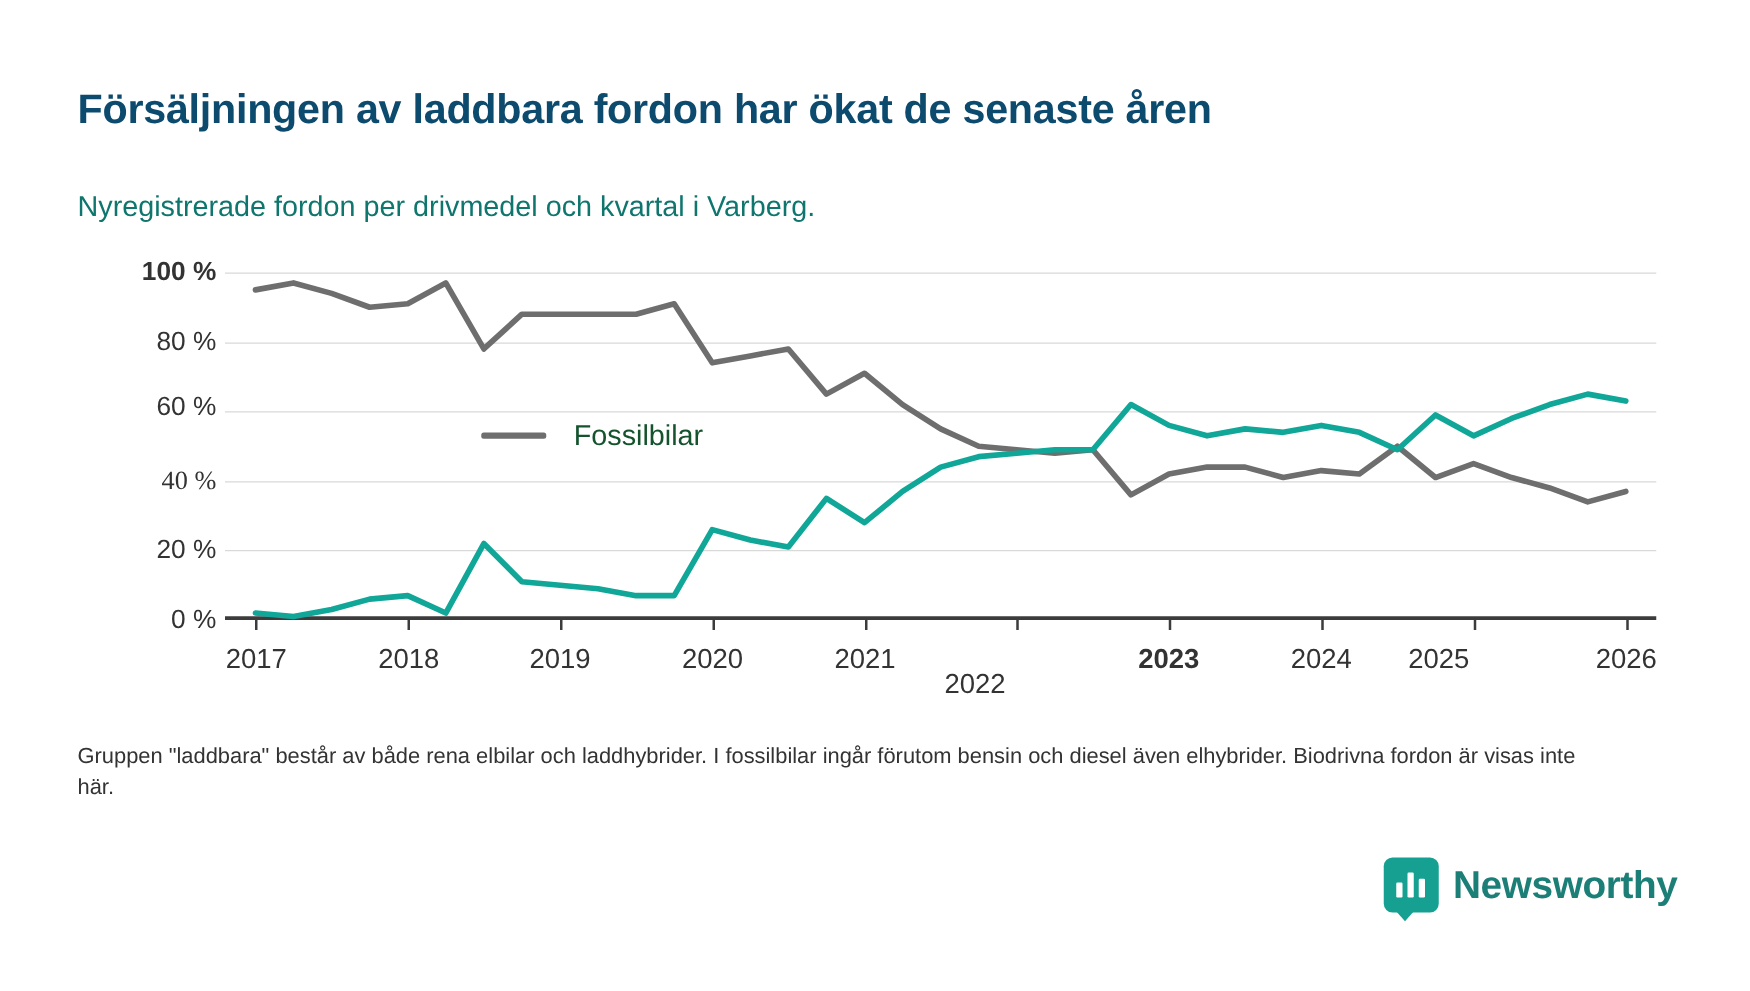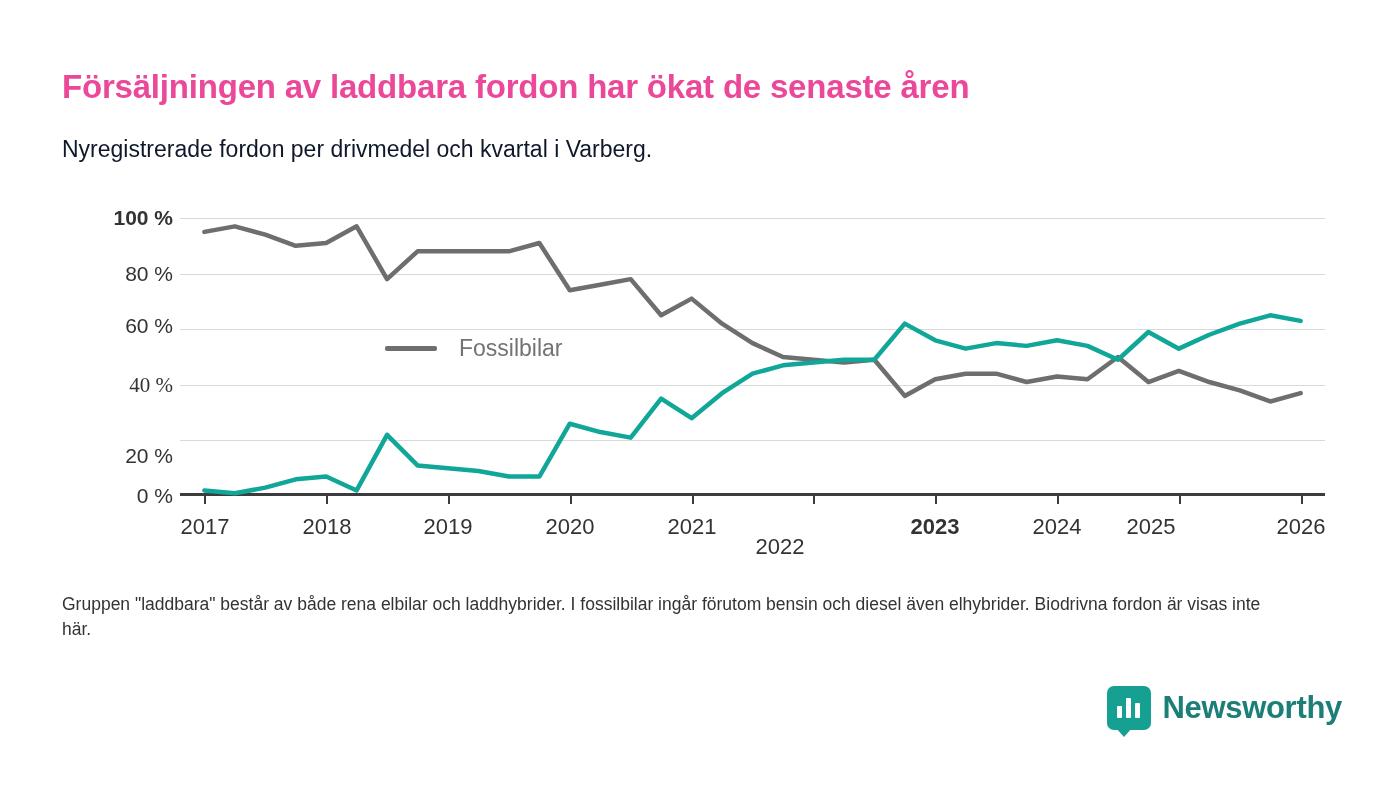--- a/index.html
+++ b/index.html
@@ -18,31 +18,31 @@
   .page {
     position: absolute;
     inset: 0;
   }
   .title {
     position: absolute;
     left: 62px;
     top: 68px;
     font-size: 33px;
     font-weight: bold;
-    color: #ec4899;
+    color: #0c4a6e;
     letter-spacing: -0.2px;
     white-space: nowrap;
   }
   .subtitle {
     position: absolute;
     left: 62px;
-    top: 136px;
+    top: 152px;
     font-size: 23px;
     font-weight: normal;
-    color: #0f172a;
+    color: #0f766e;
     white-space: nowrap;
   }
   .chart-area {
     position: absolute;
     left: 62px;
     top: 205px;
     width: 1280px;
     height: 340px;
   }
   .plot {
@@ -111,21 +111,21 @@
     height: 40px;
   }
   .legend-swatch {
     width: 52px;
     height: 5px;
     border-radius: 2px;
     margin-right: 22px;
   }
   .legend-label {
     font-size: 23px;
-    color: #737373;
+    color: #14532d;
     white-space: nowrap;
   }
   .footnote {
     position: absolute;
     left: 62px;
     top: 592px;
     width: 1210px;
     font-size: 17.5px;
     line-height: 1.45;
     color: #333333;
@@ -189,21 +189,21 @@
       <div class="gridline" style="top:55.6px;"></div>
       <div class="gridline" style="top:111.2px;"></div>
       <div class="gridline" style="top:166.8px;"></div>
       <div class="gridline" style="top:222.4px;"></div>
       <div class="axis-x"></div>
 
       <div class="ytick" style="top:0px;font-weight:bold;">100 %</div>
       <div class="ytick" style="top:55.6px;">80 %</div>
       <div class="ytick" style="top:108px;">60 %</div>
       <div class="ytick" style="top:166.8px;font-family:Liberation Serif, serif;">40 %</div>
-      <div class="ytick" style="top:222.4px;margin-top:16px;">20 %</div>
+      <div class="ytick" style="top:222.4px;">20 %</div>
       <div class="ytick" style="top:278px;">0 %</div>
 
       <div class="tickmark" style="left:24.4px;"></div>
       <div class="tickmark" style="left:146.2px;"></div>
       <div class="tickmark" style="left:268.0px;"></div>
       <div class="tickmark" style="left:389.8px;"></div>
       <div class="tickmark" style="left:511.6px;"></div>
       <div class="tickmark" style="left:633.4px;"></div>
       <div class="tickmark" style="left:755.2px;"></div>
       <div class="tickmark" style="left:877.0px;"></div>

